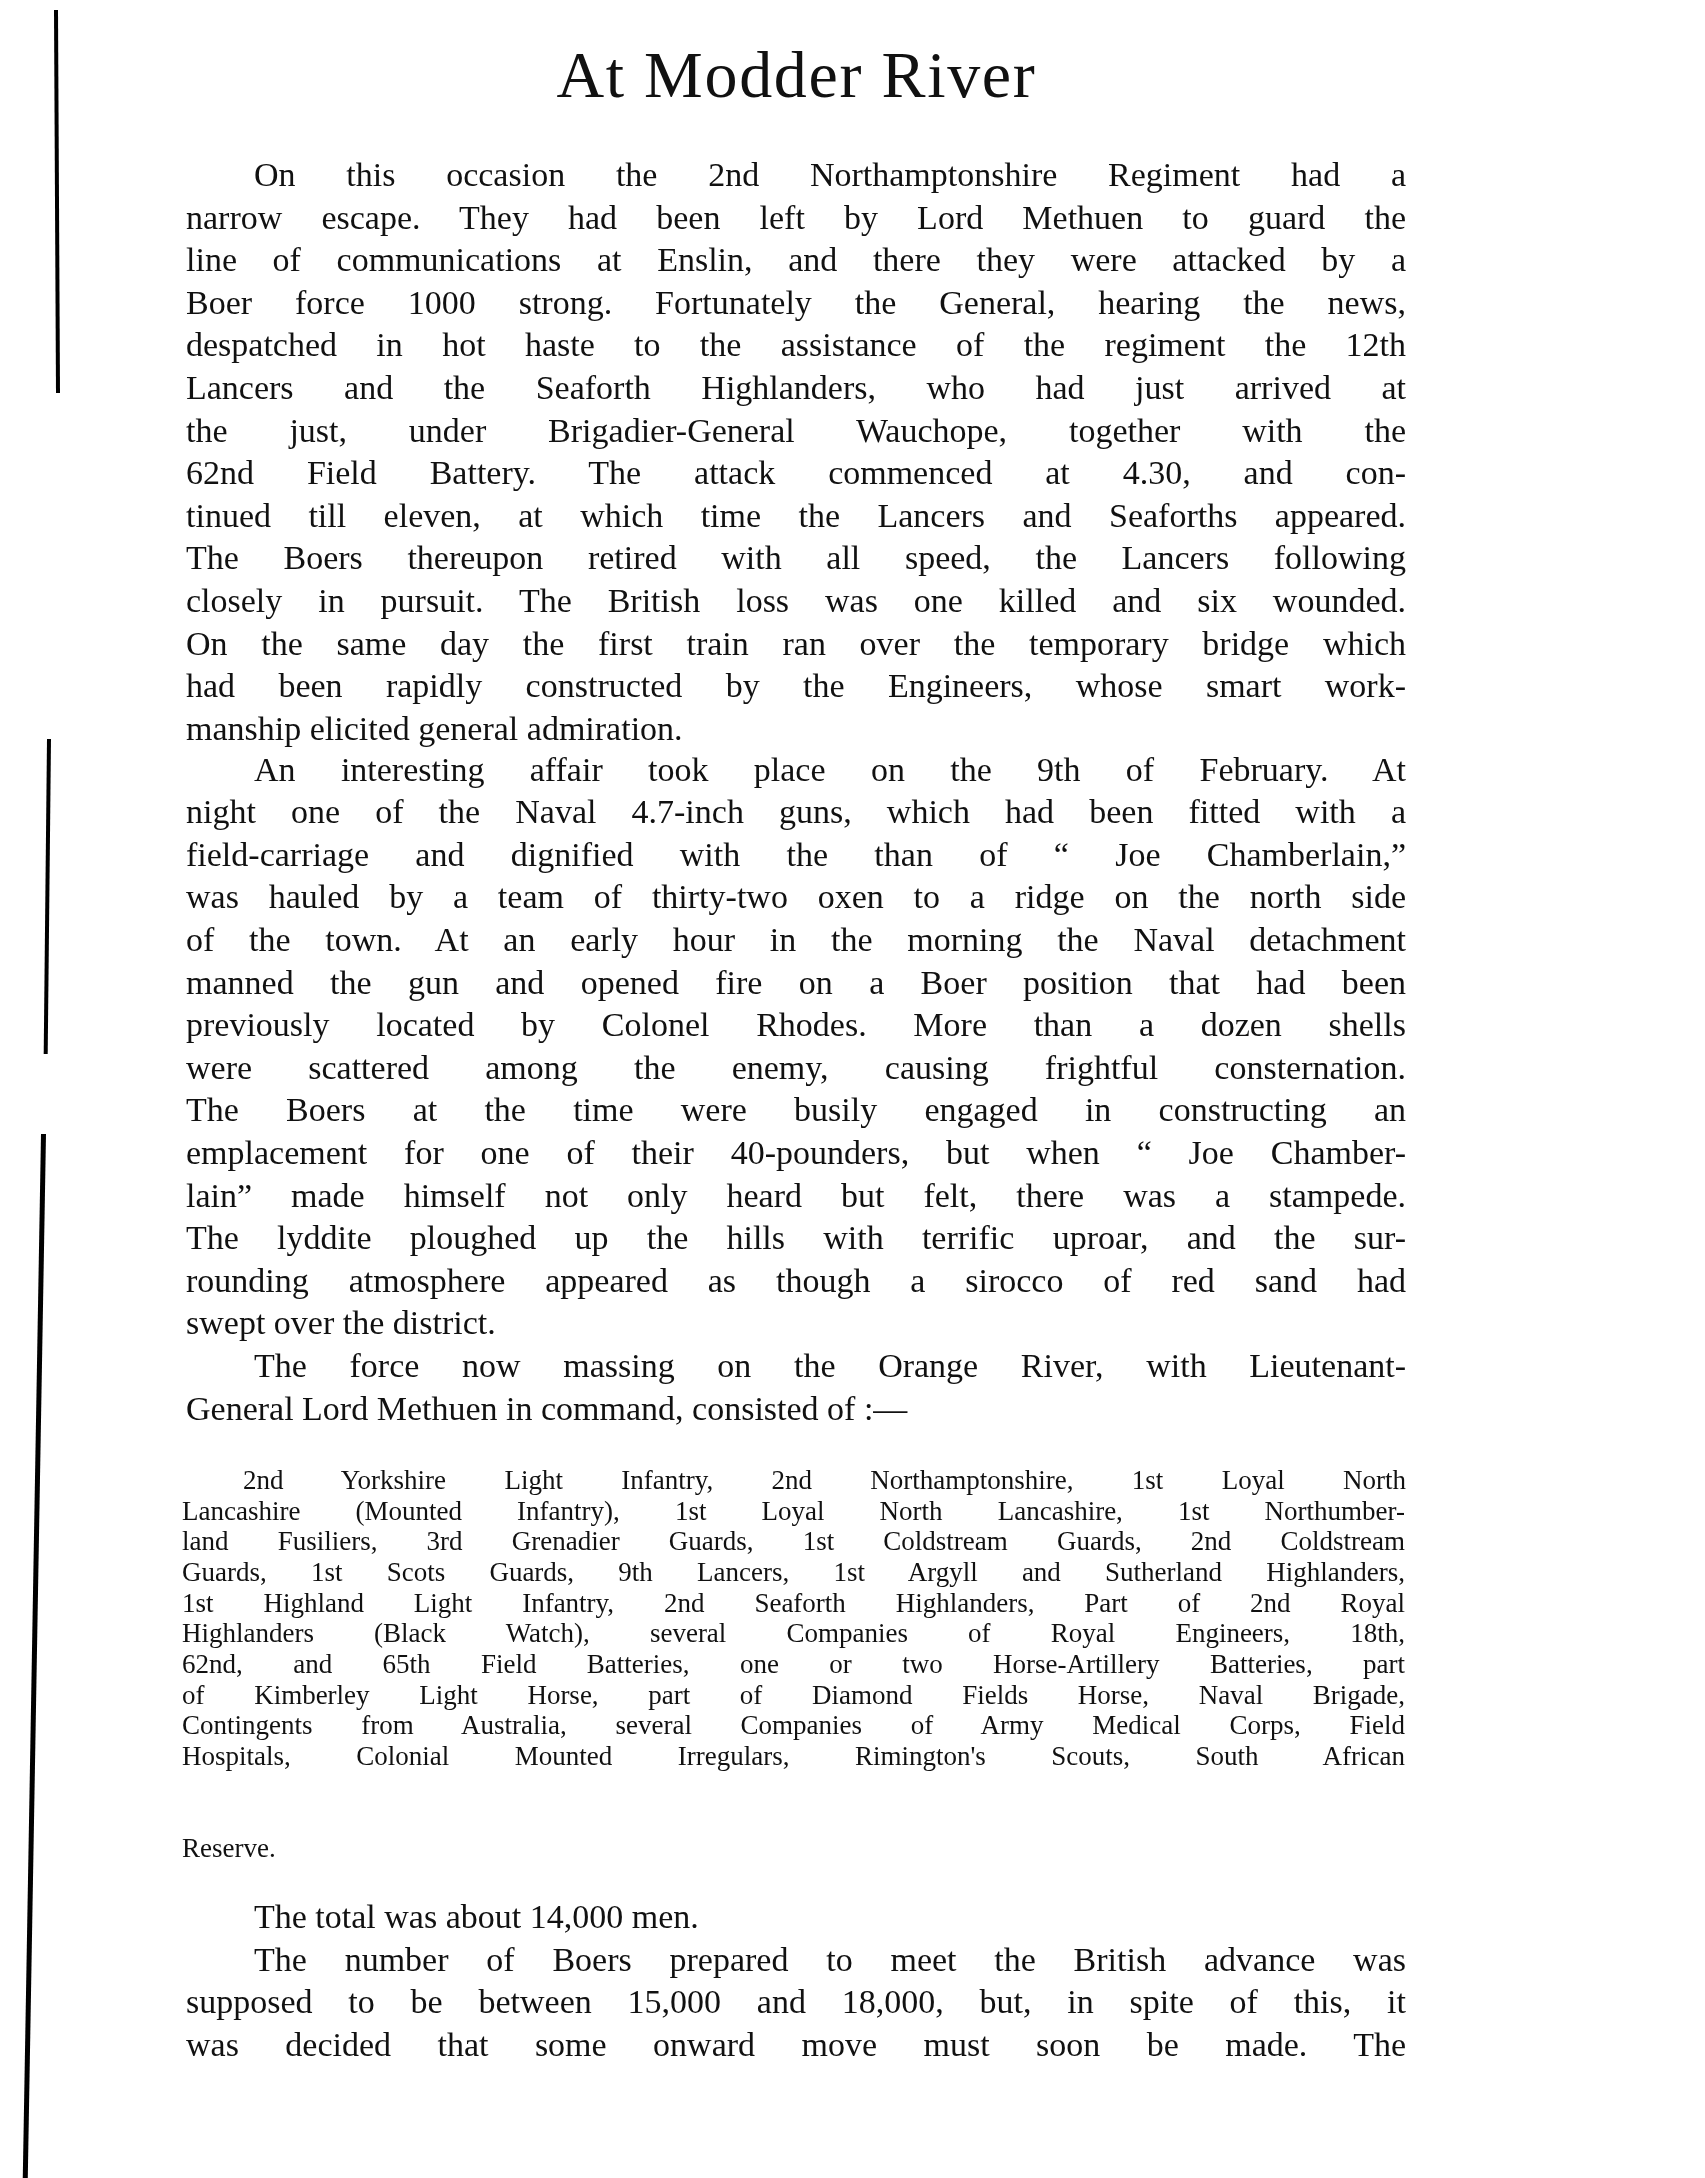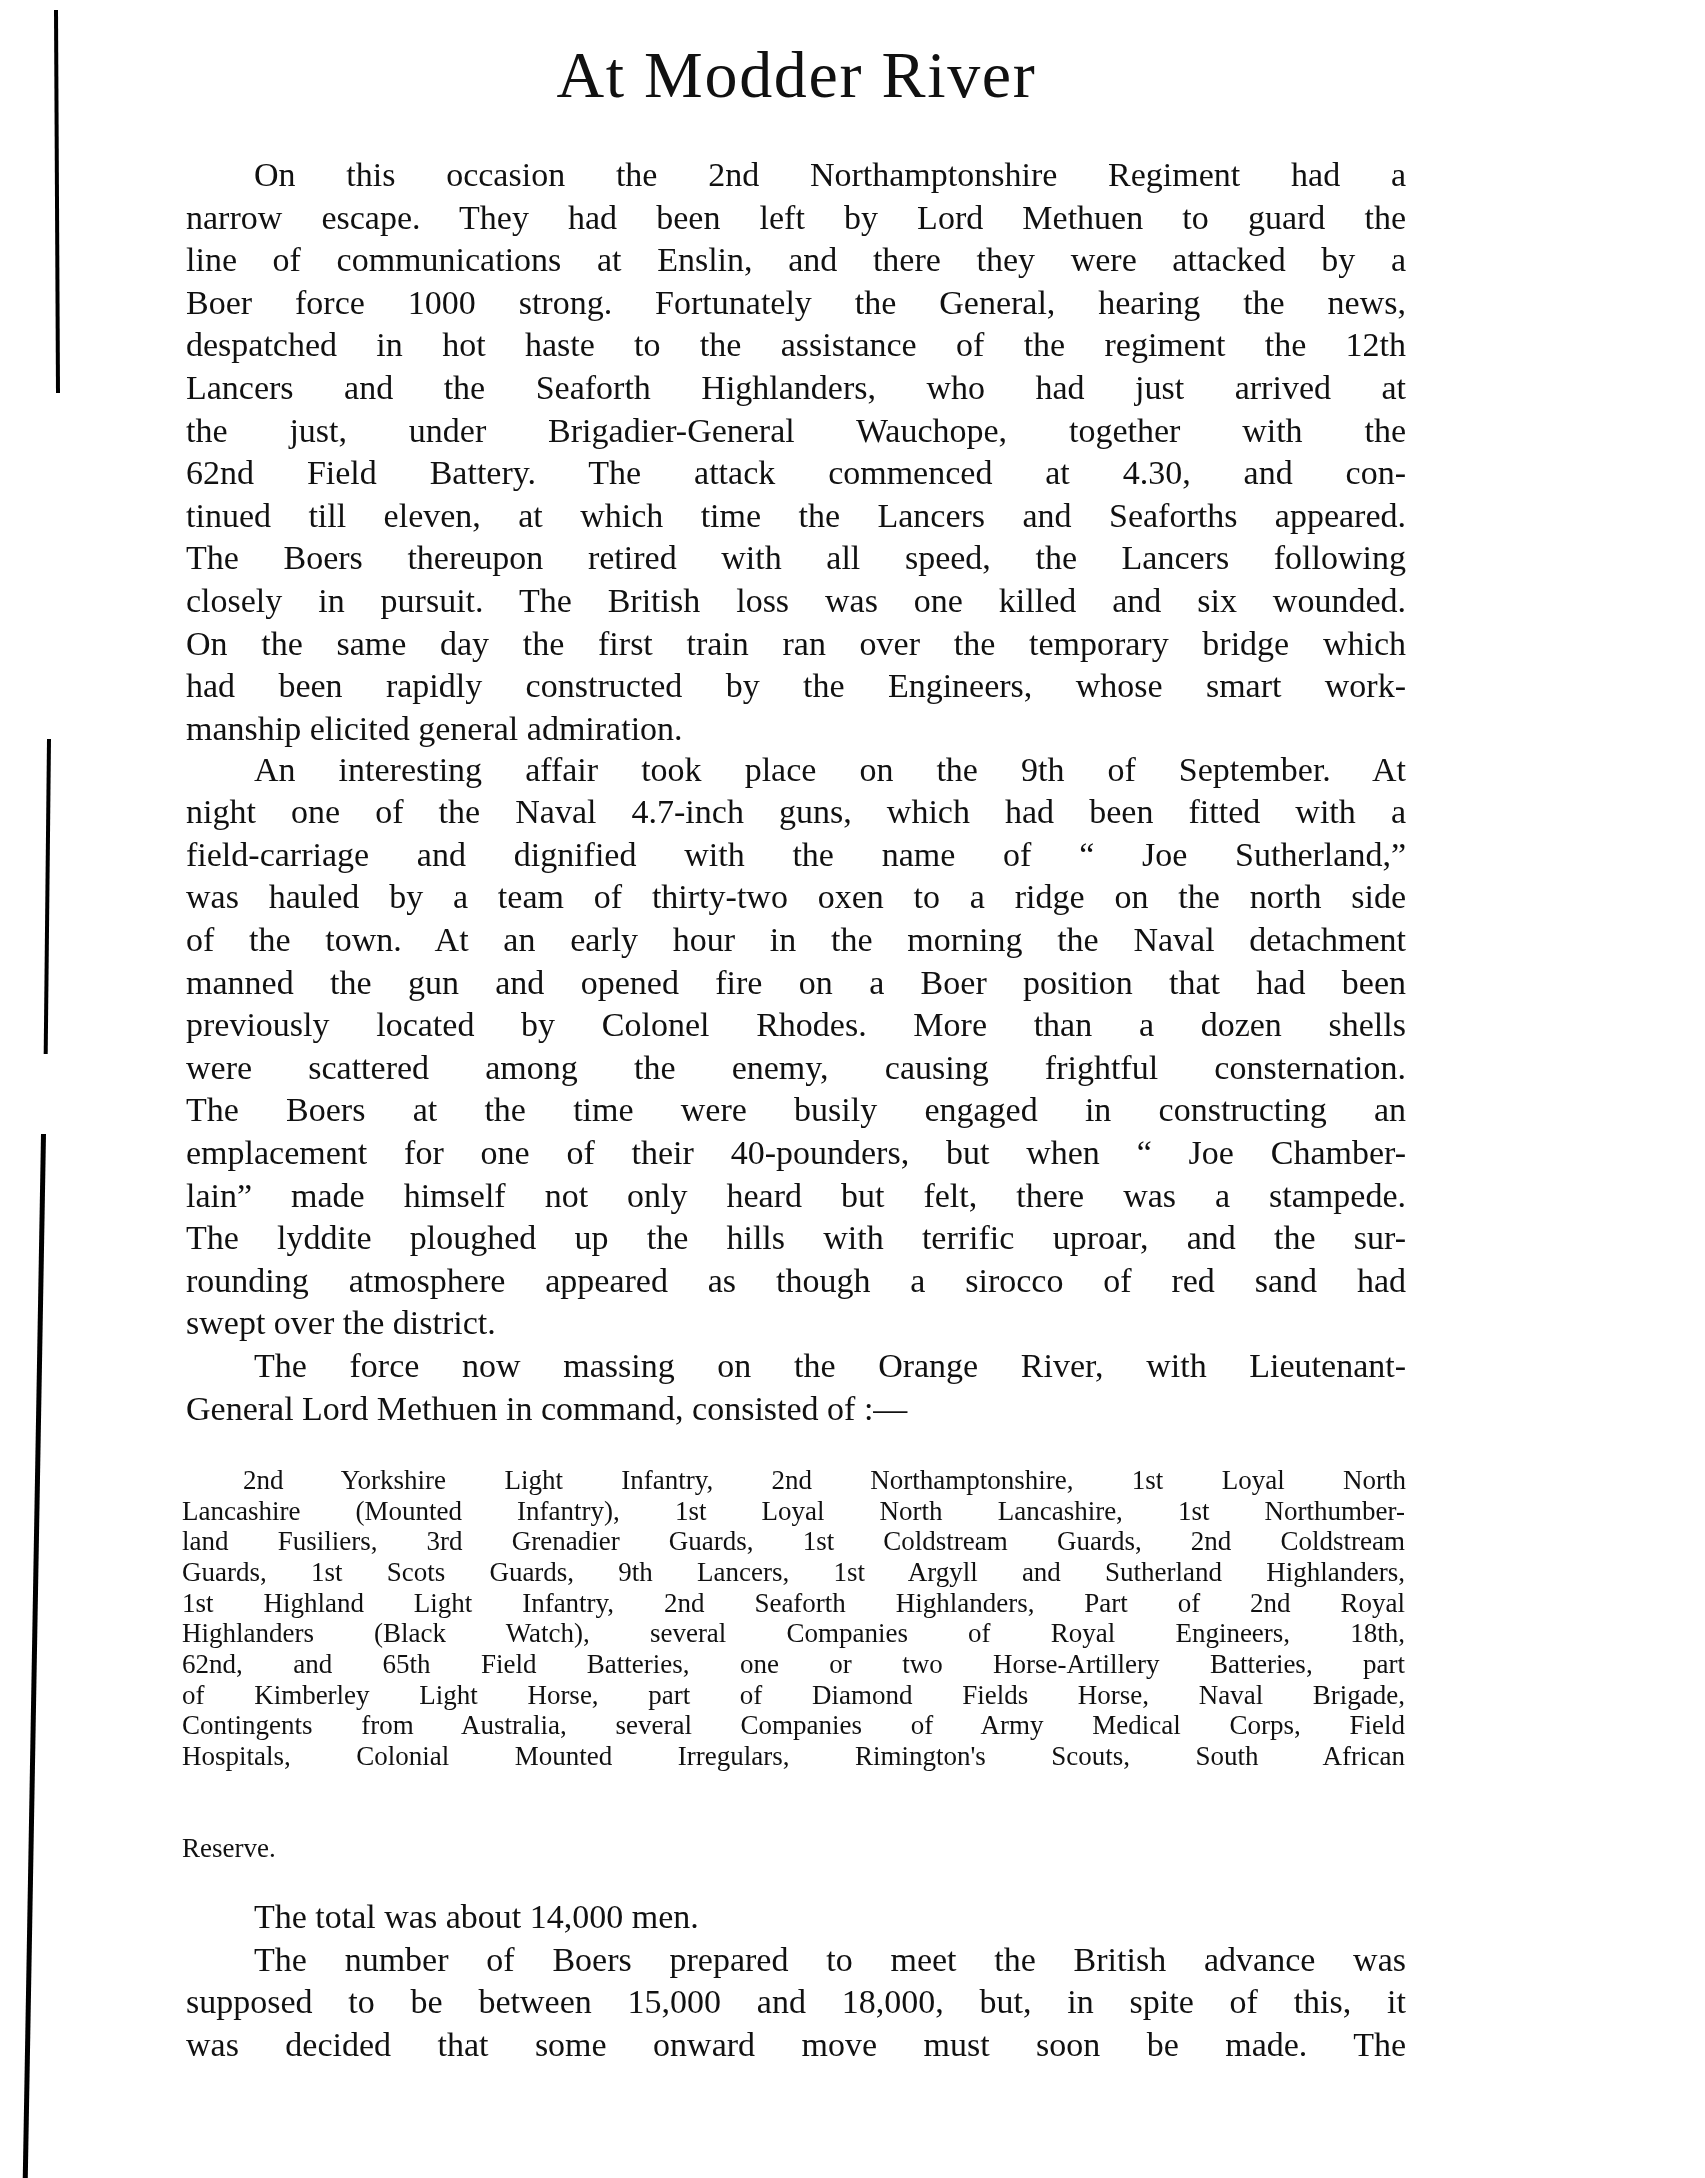--- a/index.html
+++ b/index.html
@@ -53,23 +53,23 @@
     <div class="ln" style="top:441px">62nd Field Battery.  The attack commenced at 4.30, and con-</div>
     <div class="ln" style="top:484px">tinued till eleven, at which time the Lancers and Seaforths appeared.</div>
     <div class="ln" style="top:526px">The Boers thereupon retired with all speed, the Lancers following</div>
     <div class="ln" style="top:569px">closely in pursuit.  The British loss was one killed and six wounded.</div>
     <div class="ln" style="top:612px">On the same day the first train ran over the temporary bridge which</div>
     <div class="ln" style="top:654px">had been rapidly constructed by the Engineers, whose smart work-</div>
     <div class="ln last" style="top:697px">manship elicited general admiration.</div>
   </div>
 
   <div>
-    <div class="ln indent" style="top:738px">An interesting affair took place on the 9th of September.  At</div>
+    <div class="ln indent" style="top:738px">An interesting affair took place on the 9th of February.  At</div>
     <div class="ln" style="top:780px">night one of the Naval 4.7-inch guns, which had been fitted with a</div>
-    <div class="ln" style="top:823px">field-carriage and dignified with the name of “ Joe Sutherland,”</div>
+    <div class="ln" style="top:823px">field-carriage and dignified with the than of “ Joe Chamberlain,”</div>
     <div class="ln" style="top:865px">was hauled by a team of thirty-two oxen to a ridge on the north side</div>
     <div class="ln" style="top:908px">of the town.  At an early hour in the morning the Naval detachment</div>
     <div class="ln" style="top:951px">manned the gun and opened fire on a Boer position that had been</div>
     <div class="ln" style="top:993px">previously located by Colonel Rhodes.  More than a dozen shells</div>
     <div class="ln" style="top:1036px">were scattered among the enemy, causing frightful consternation.</div>
     <div class="ln" style="top:1078px">The Boers at the time were busily engaged in constructing an</div>
     <div class="ln" style="top:1121px">emplacement for one of their 40-pounders, but when “ Joe Chamber-</div>
     <div class="ln" style="top:1164px">lain” made himself not only heard but felt, there was a stampede.</div>
     <div class="ln" style="top:1206px">The lyddite ploughed up the hills with terrific uproar, and the sur-</div>
     <div class="ln" style="top:1249px">rounding atmosphere appeared as though a sirocco of red sand had</div>

